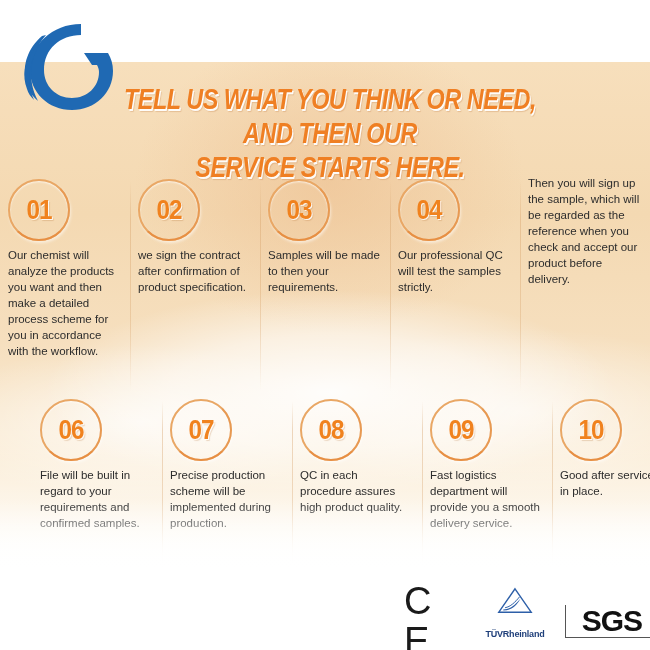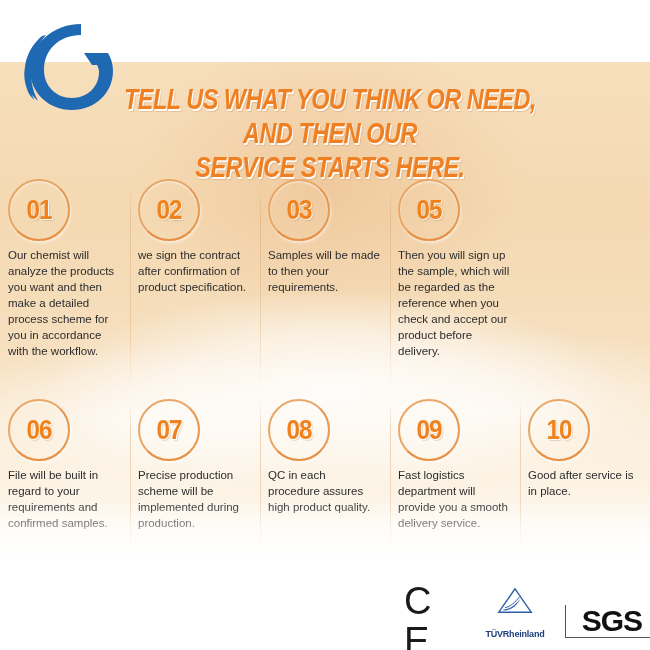--- a/index.html
+++ b/index.html
@@ -78,21 +78,21 @@
     left: 0;
     top: 175px;
     width: 650px;
   }
   .row {
     display: flex;
     width: 548px;
     position: relative;
   }
   .row-1 { height: 220px; }
-  .row-2 { height: 175px; }
+  .row-2 { height: 175px; padding-left: 32px; }
 
   .cell {
     position: relative;
     width: 130px;
     box-sizing: border-box;
     padding: 0 10px 0 8px;
   }
   .cell + .cell::before {
     content: "";
     position: absolute;
@@ -232,22 +232,25 @@
         <div class="step-text">we sign the contract after confirmation of product specification.</div>
       </div>
       <div class="cell">
         <div class="badge">
           <span class="badge-num">03</span>
         </div>
         <div class="step-text">Samples will be made to then your requirements.</div>
       </div>
       <div class="cell">
         <div class="badge">
-          <span class="badge-num">05</span>
-        </div>
+          <span class="badge-num">04</span>
+        </div>
+        <div class="step-text">Our professional QC will test the samples strictly.</div>
+      </div>
+      <div class="cell">
         <div class="step-text">Then you will sign up the sample, which will be regarded as the reference when you check and accept our product before delivery.</div>
       </div>
     </div>
 
     <div class="row row-2">
       <div class="cell">
         <div class="badge">
           <span class="badge-num">06</span>
         </div>
         <div class="step-text">File will be built in regard to your requirements and confirmed samples.</div>

